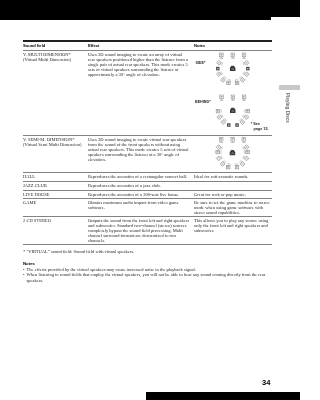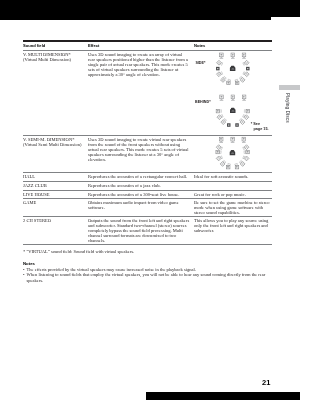--- a/index.html
+++ b/index.html
@@ -32,21 +32,21 @@
   .notes-h{position:absolute;left:23px;font-family:"Liberation Sans",sans-serif;font-weight:bold;font-size:4.3px;color:#000;}
   .bullet{position:absolute;left:23px;font-size:4.5px;color:#231f20;line-height:1.35;padding-left:3.6px;width:250px;}
   .bullet:before{content:"\2022";position:absolute;left:0;}
 </style>
 </head>
 <body>
 
 <div class="band-top"></div>
 <div class="band-top2"></div>
 <div class="band-bottom"></div>
-<div class="page-num">21</div>
+<div class="page-num">34</div>
 
 <div id="table-area">
     <div class="rule thick" style="top: 40px;"></div>
     <div class="rule thin" style="top: 50px;"></div>
     <div class="rule thin" style="top: 135px;"></div>
     <div class="rule thin" style="top: 172px;"></div>
     <div class="rule thin" style="top: 181px;"></div>
     <div class="rule thin" style="top: 189.5px;"></div>
     <div class="rule thin" style="top: 198px;"></div>
     <div class="rule thin" style="top: 215.5px;"></div>

